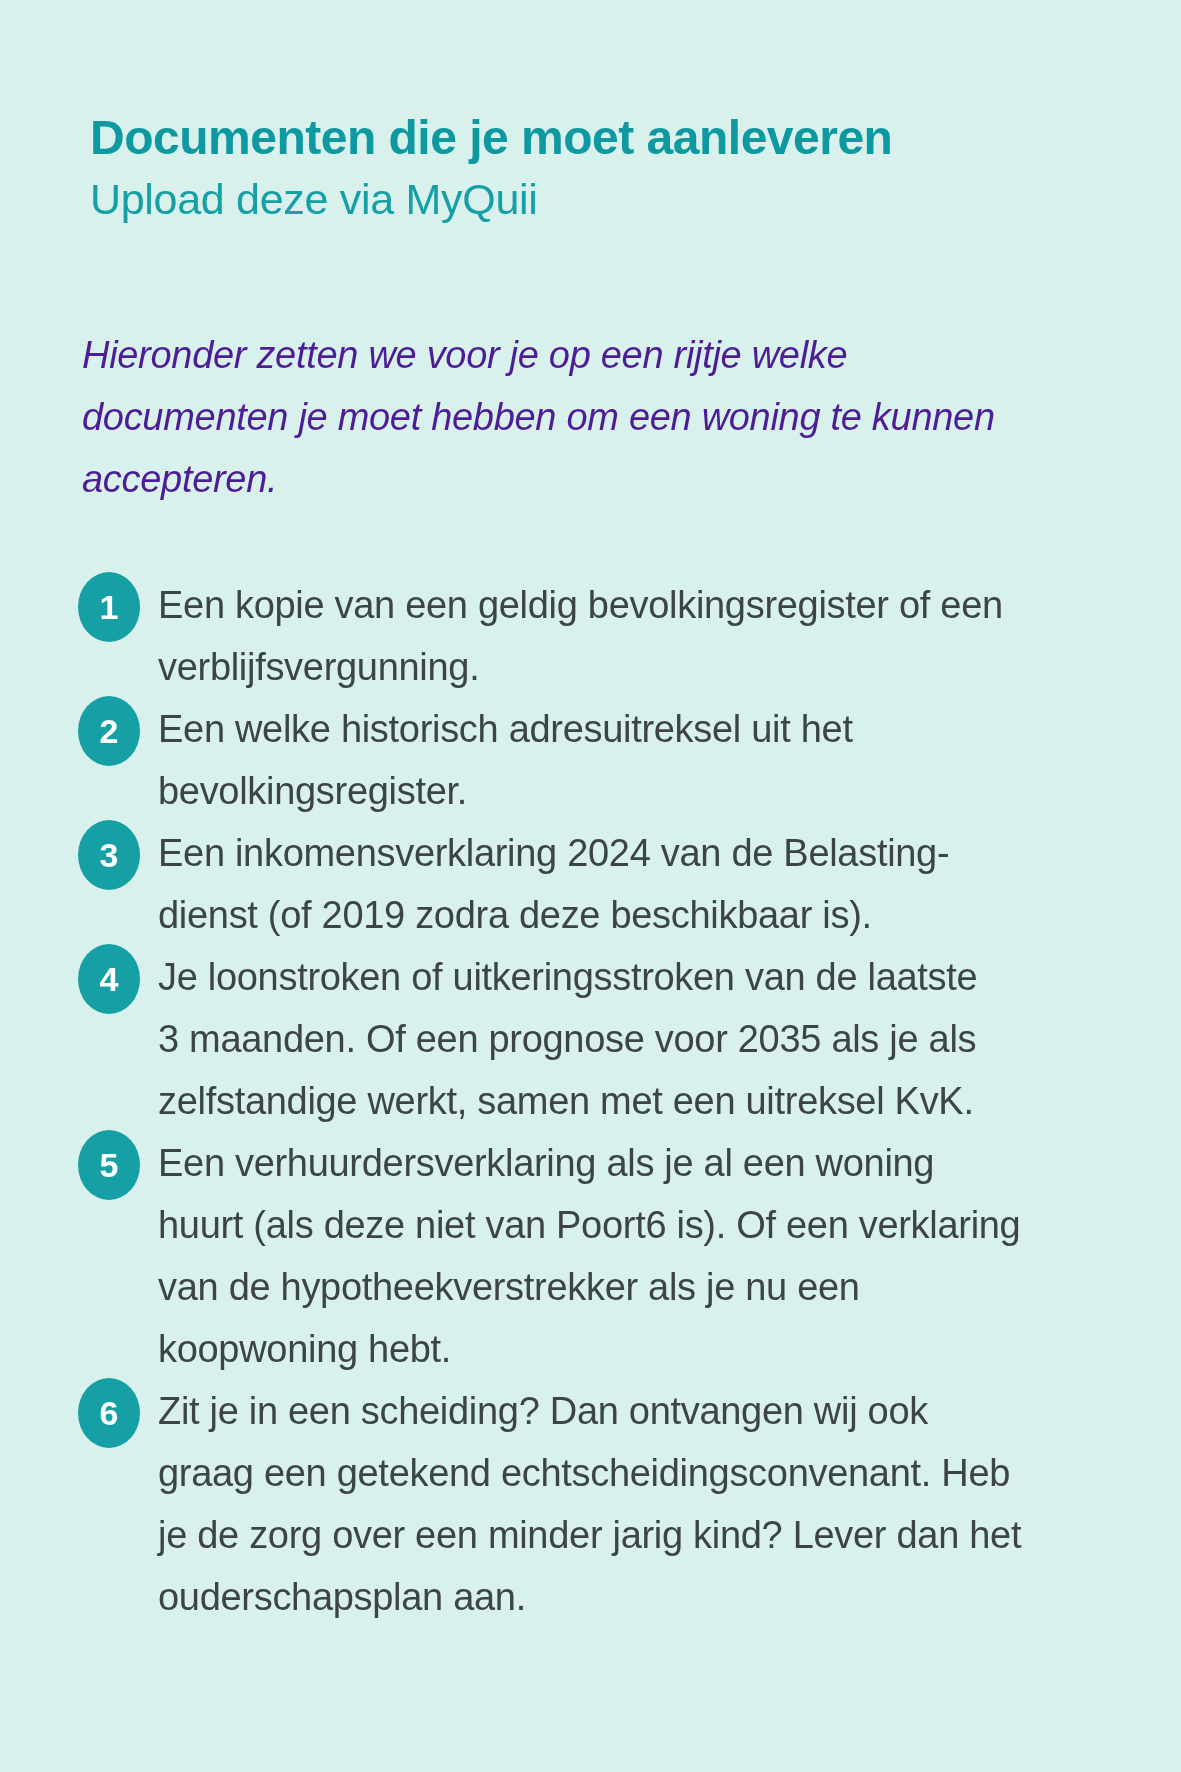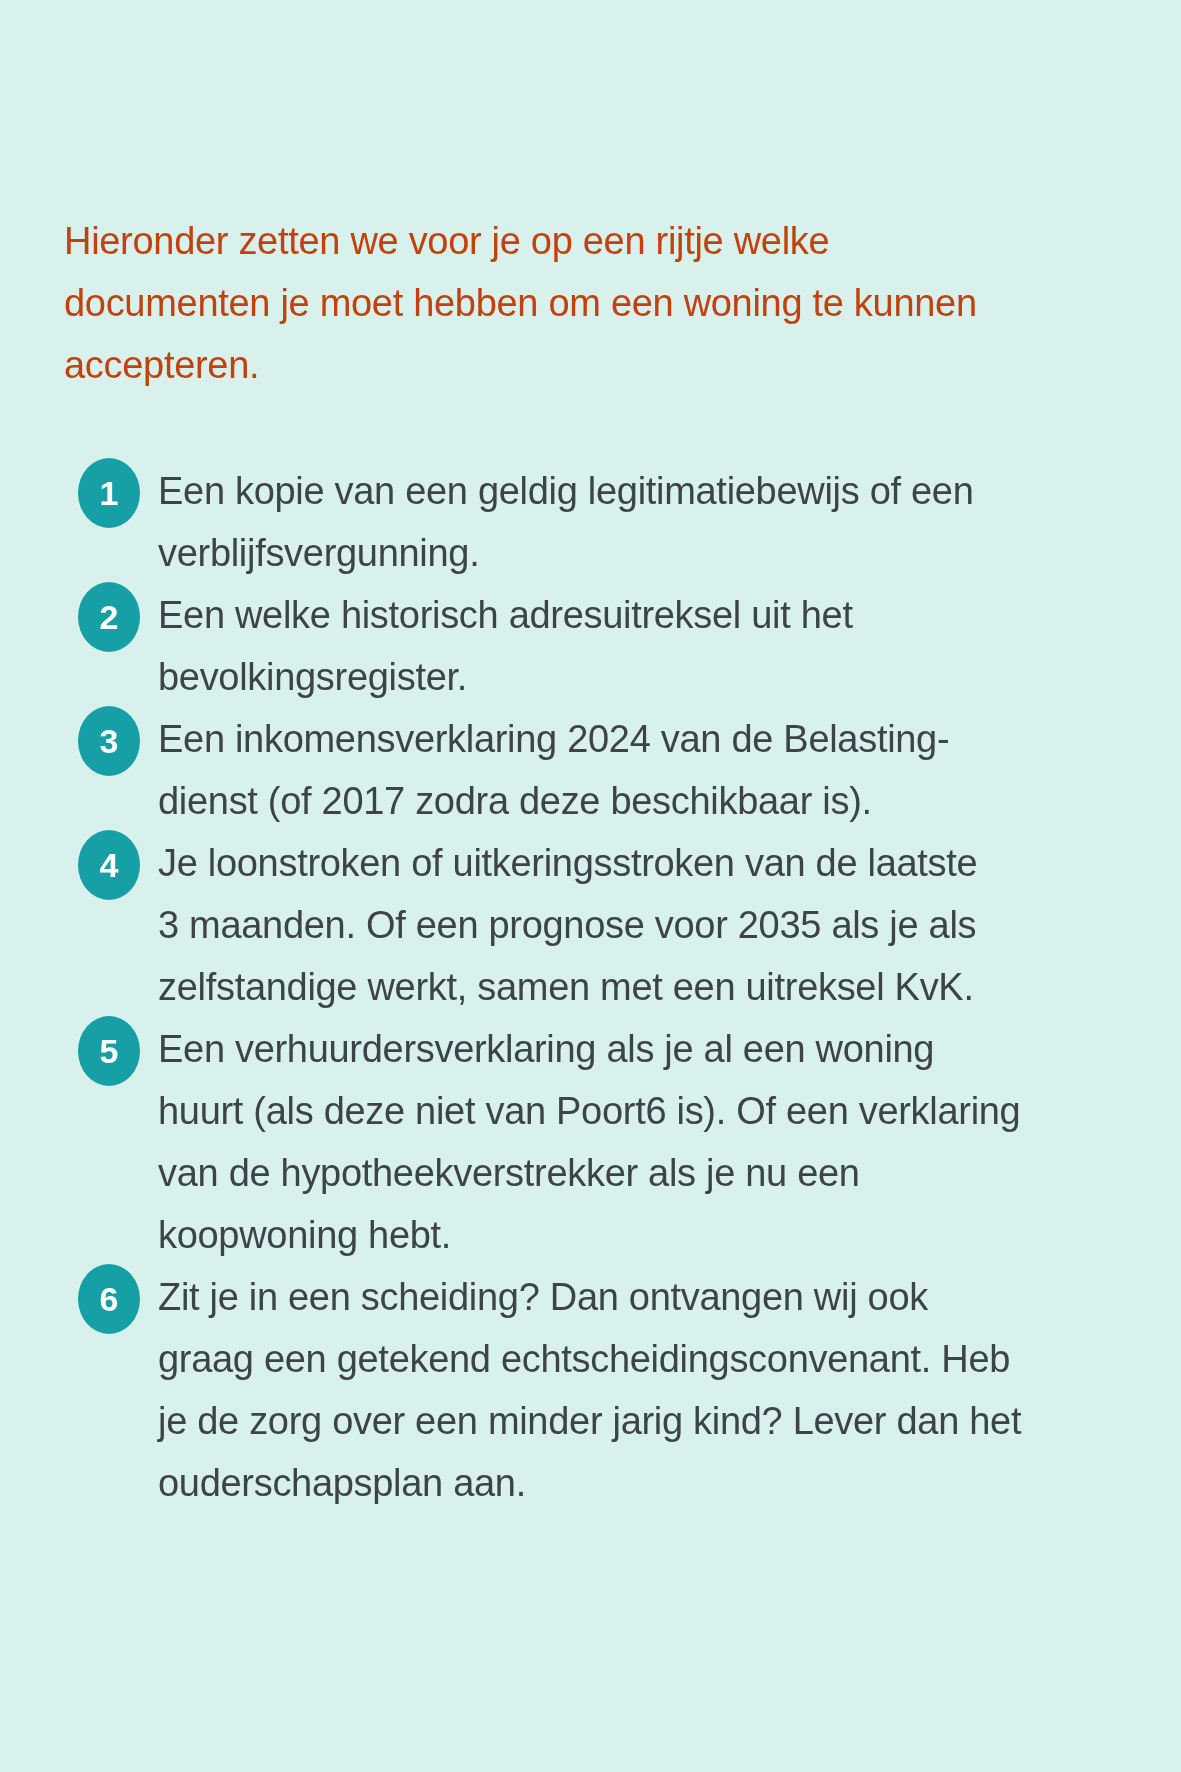--- a/index.html
+++ b/index.html
@@ -30,28 +30,29 @@
   }
   .subtitle {
     margin-top: 8px;
     font-size: 43px;
     font-weight: normal;
     color: #16a0a6;
     letter-spacing: -0.3px;
     line-height: 50px;
   }
   .intro {
-    margin-left: 64px;
+    margin-left: 82px;
     margin-right: 60px;
     margin-top: 100px;
     font-size: 38px;
     line-height: 62px;
-    color: #c2410c;
+    color: #4c1d95;
     letter-spacing: -0.3px;
     white-space: pre-line;
+    font-style: italic;
   }
   .checklist {
     margin-top: 64px;
     padding-left: 78px;
     padding-right: 20px;
   }
   .item {
     display: flex;
     align-items: flex-start;
   }
@@ -76,49 +77,53 @@
     color: #3d4449;
     letter-spacing: -0.3px;
     white-space: pre-line;
   }
 </style>
 </head>
 <body>
 
 <div class="page">
 
+  <div class="header">
+    <div class="title">Documenten die je moet aanleveren</div>
+    <div class="subtitle">Upload deze via MyQuii</div>
+  </div>
 
   <div class="intro">Hieronder zetten we voor je op een rijtje welke
 documenten je moet hebben om een woning te kunnen
 accepteren.</div>
 
   <div class="checklist">
 
     <div class="item">
       <div class="badge">
         <span>1</span>
       </div>
-      <div class="item-text">Een kopie van een geldig legitimatiebewijs of een
+      <div class="item-text">Een kopie van een geldig bevolkingsregister of een
 verblijfsvergunning.</div>
     </div>
 
     <div class="item">
       <div class="badge">
         <span>2</span>
       </div>
       <div class="item-text">Een welke historisch adresuitreksel uit het
 bevolkingsregister.</div>
     </div>
 
     <div class="item">
       <div class="badge">
         <span>3</span>
       </div>
       <div class="item-text">Een inkomensverklaring 2024 van de Belasting-
-dienst (of 2017 zodra deze beschikbaar is).</div>
+dienst (of 2019 zodra deze beschikbaar is).</div>
     </div>
 
     <div class="item">
       <div class="badge">
         <span>4</span>
       </div>
       <div class="item-text">Je loonstroken of uitkeringsstroken van de laatste
 3 maanden. Of een prognose voor 2035 als je als
 zelfstandige werkt, samen met een uitreksel KvK.</div>
     </div>

